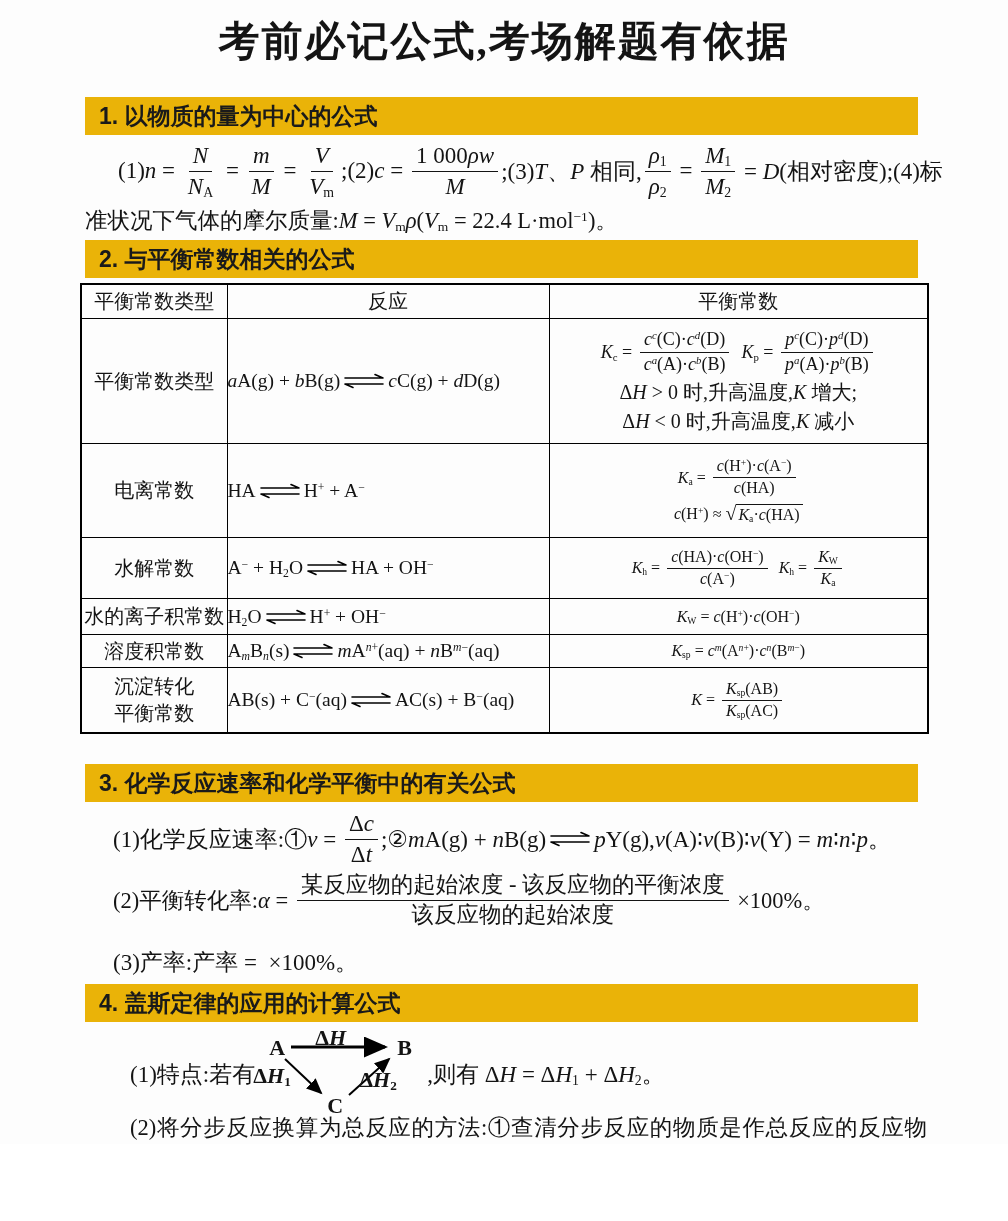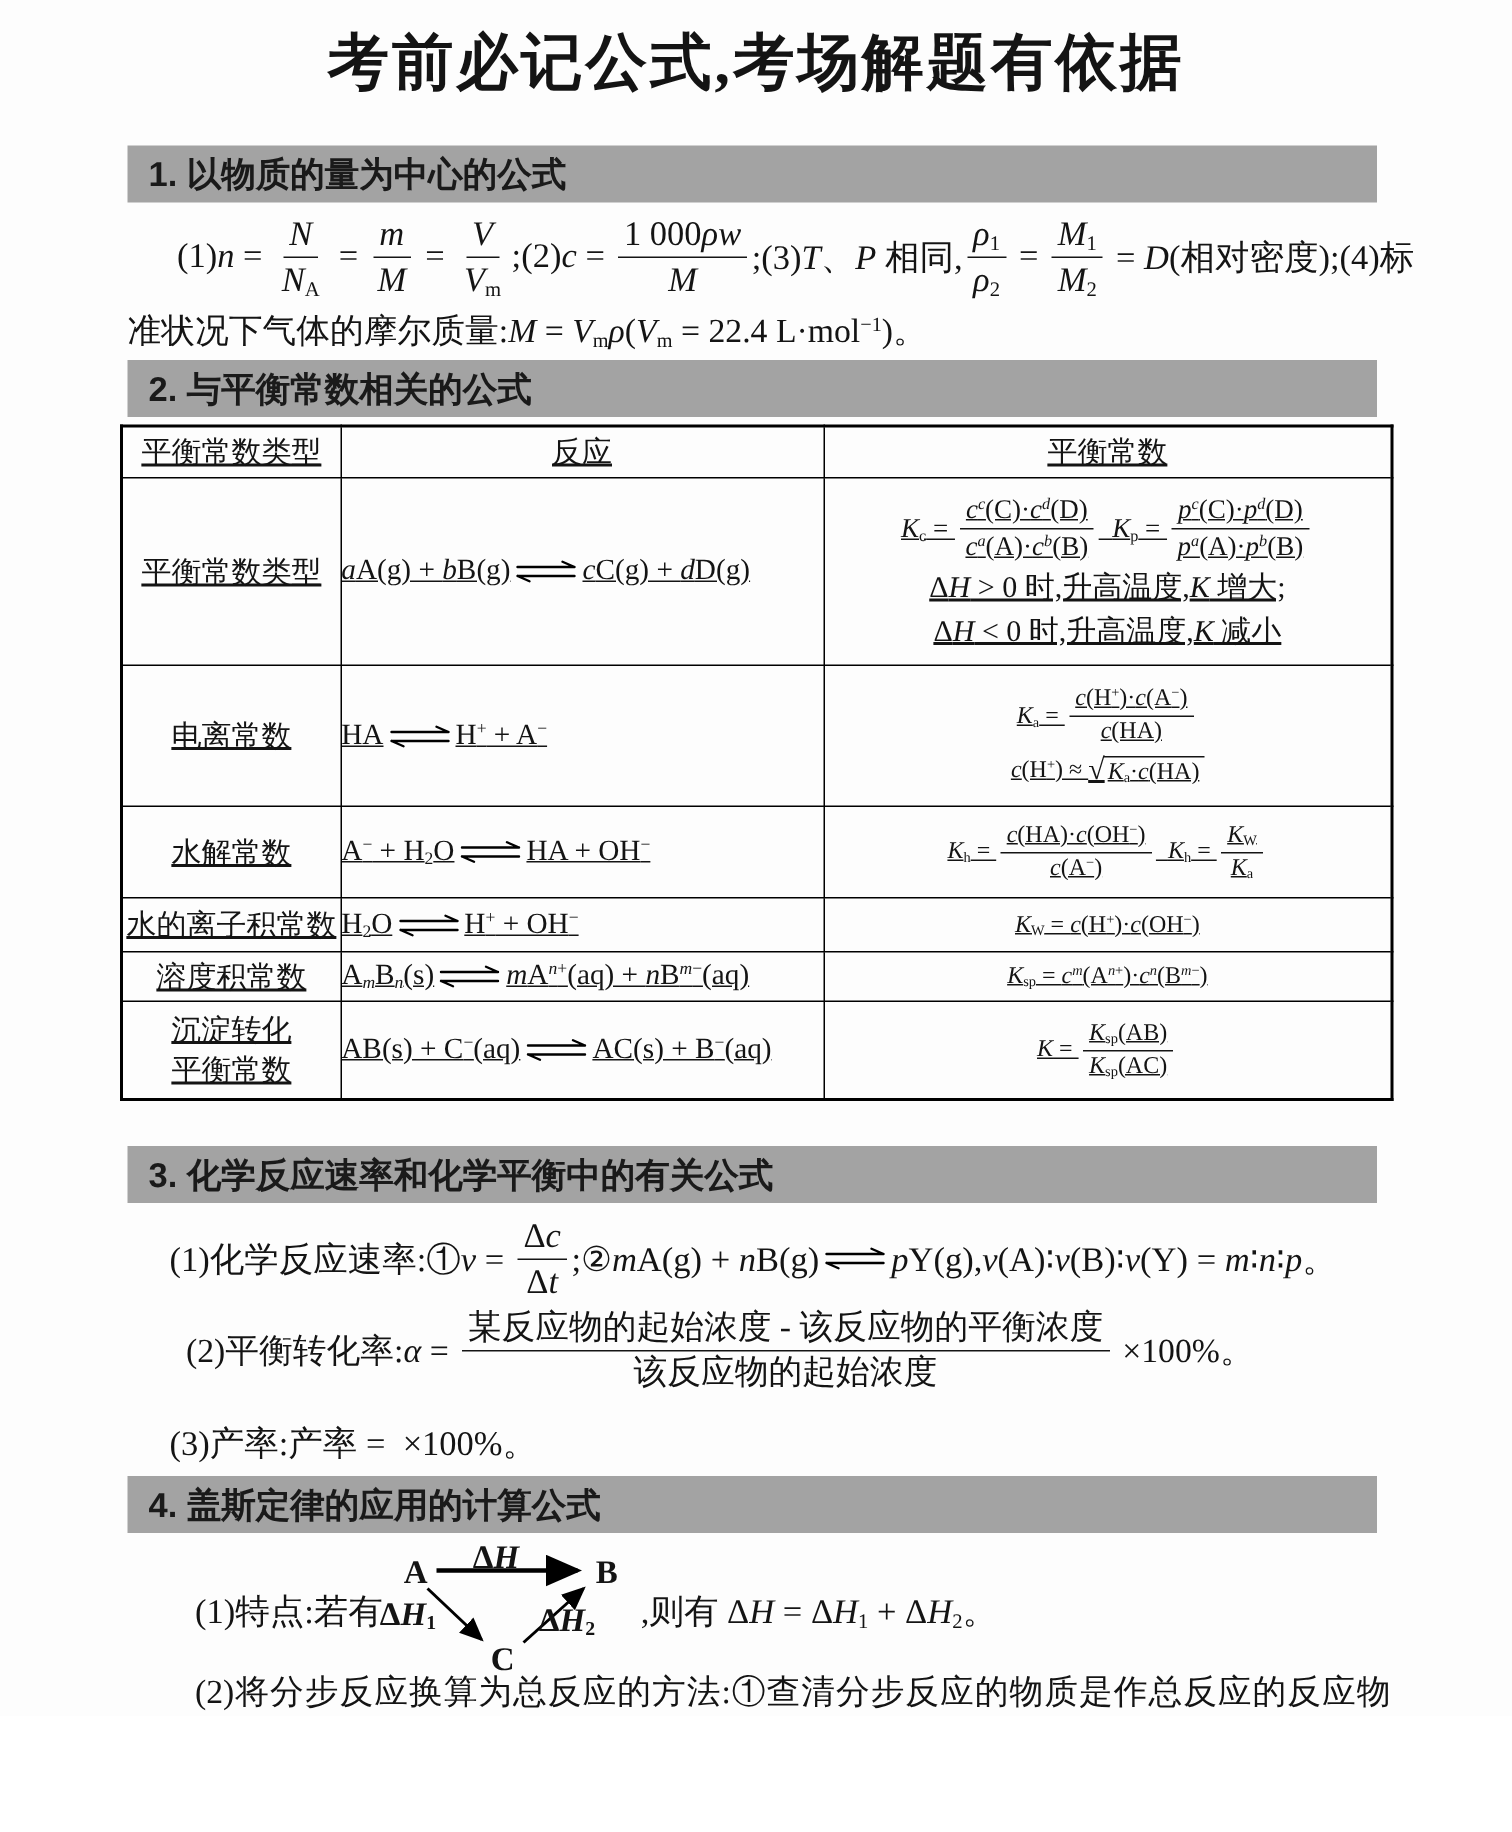--- a/index.html
+++ b/index.html
@@ -2,53 +2,53 @@
 <html><head>
 <meta charset="utf-8">
 <style>
   html,body{margin:0;padding:0;background:#fff;}
   .page{position:relative;width:1008px;height:1144px;background:#fdfdfd;color:#141414;
         font-family:"Liberation Serif","DejaVu Serif",serif;overflow:hidden;}
 
   .title{position:absolute;top:14px;left:0;width:100%;text-align:center;
          font-size:41px;font-weight:bold;letter-spacing:2px;margin:0;}
 
-  .bar{position:absolute;left:85px;width:833px;height:38px;background:#a3a3a3;
+  .bar{position:absolute;left:85px;width:833px;height:38px;background:#eab308;
        font-family:"Liberation Sans","DejaVu Sans",sans-serif;font-weight:bold;
        font-size:23px;line-height:38px;padding-left:14px;box-sizing:border-box;color:#1a1a1a;}
   #bar1{top:97px}#bar2{top:240px}#bar3{top:764px}#bar4{top:984px}
 
   
   .fx{position:absolute;display:flex;align-items:center;font-size:23px;white-space:pre;}
   .fx span{white-space:pre;}
   #s1l1{top:139px;left:118px;height:64px;}
   #s1l2{top:202px;left:85px;height:36px;font-size:22.5px;}
   #s3i1{top:810px;left:113px;height:58px;}
-  #s3i2{top:866px;left:113px;height:68px;font-size:22.5px;margin-left:11px;}
+  #s3i2{top:866px;left:113px;height:68px;font-size:22.5px;}
   #s3i3{top:932px;left:113px;height:60px;}
 
   .frac{display:inline-flex;flex-direction:column;align-items:center;
         vertical-align:middle;margin:0 3px;line-height:1.18;white-space:nowrap;}
   .frac .num{display:block;border-bottom:1.5px solid currentColor;padding:0 4px 1px;}
   .frac .den{display:block;padding:1px 4px 0;}
 
   sup{font-size:0.60em;vertical-align:0.55em;line-height:0;}
   sub{font-size:0.60em;vertical-align:-0.25em;line-height:0;}
   i{font-style:italic;}
 
   .sqrt{display:inline-flex;align-items:flex-start;white-space:nowrap;}
   .sqrt .rad{font-size:1.25em;line-height:1;transform:translateY(-1px);}
   .sqrt .radicand{border-top:1.5px solid currentColor;padding:1px 3px 0 2px;}
 
   .eqarrow{display:inline-flex;align-items:center;margin:0 2px;vertical-align:middle;}
 
   
   #ktable{position:absolute;top:283px;left:80px;width:847px;border-collapse:collapse;
           table-layout:fixed;font-size:20px;border:2.5px solid #000;}
-  #ktable th,#ktable td{border:1.5px solid #000;padding:0;overflow:hidden;text-decoration:underline;}
+  #ktable th,#ktable td{border:1.5px solid #000;padding:0;overflow:hidden;}
   #ktable th{font-family:"Liberation Sans","DejaVu Sans",sans-serif;font-weight:normal;
              font-size:20px;height:33px;}
   td.c1{text-align:center;white-space:pre-line;font-size:20px;}
   .rx{display:flex;justify-content:flex-start;align-items:center;font-size:19.5px;}
   .rx span{white-space:pre;}
   .kf{display:flex;justify-content:center;align-items:center;font-size:16px;}
   .kf span{white-space:pre;}
   .kf.tight{font-size:18px;}
   .dhline{text-align:center;font-size:20px;line-height:27px;padding:1px 0;}
   .stack{display:flex;flex-direction:column;justify-content:center;height:100%;}

